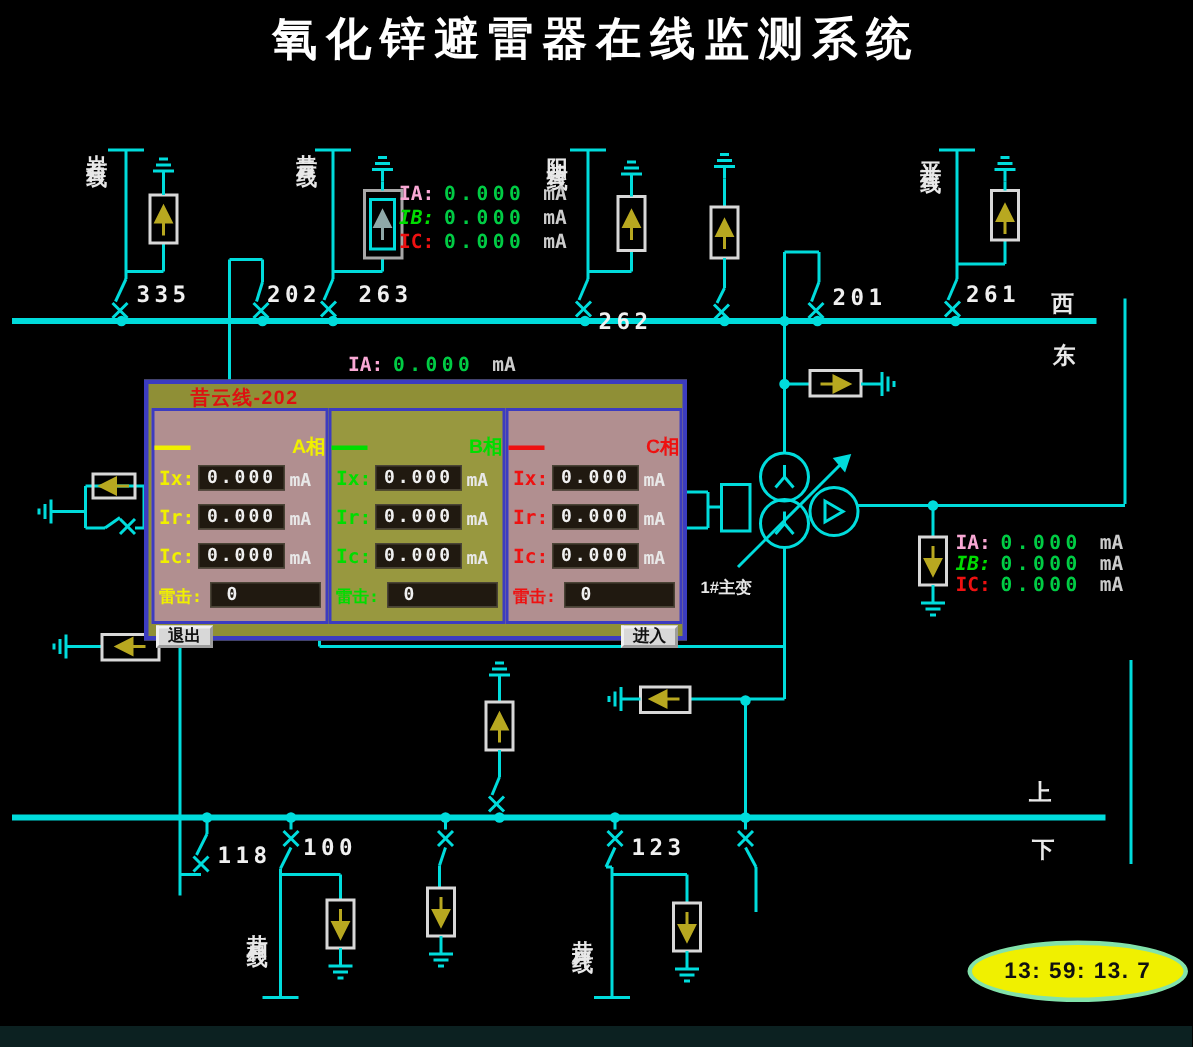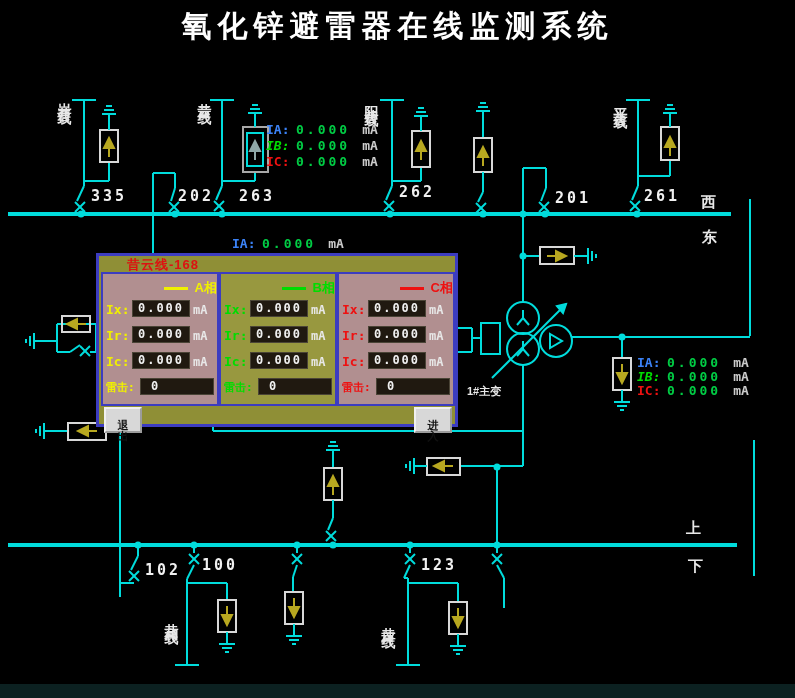--- a/index.html
+++ b/index.html
@@ -11,46 +11,46 @@
   .lbl{position:absolute;color:#e8e8e8;font:bold 14px "Liberation Sans",sans-serif;white-space:nowrap;}
   .vert{writing-mode:vertical-rl;text-orientation:upright;letter-spacing:4px;font-size:14px;}
   .num{font:bold 15px "DejaVu Sans Mono",monospace;letter-spacing:3px;color:#f0f0f0;}
   .cjk15{font-size:15px;}
   .txlabel{font-size:11px;}
   
   .readings{position:absolute;}
   .rrow{display:flex;align-items:center;height:16px;font:bold 13px "DejaVu Sans Mono",monospace;}
   .readings.tight .rrow{height:14px;}
   .rl{width:30px;}
-  .rl.c-a{color:#3b82f6;} .rl.c-b{color:#00dd00;font-style:italic;} .rl.c-c{color:#ee1111;}
+  .rl.c-a{color:#f9a8d4;} .rl.c-b{color:#00dd00;font-style:italic;} .rl.c-c{color:#ee1111;}
   .rv{color:#00cc44;letter-spacing:3px;}
   .ru{color:#cccccc;margin-left:12px;}
   
   .dialog{position:absolute;left:96px;top:253px;width:362px;height:174px;background:#8f8f36;
           border:3px solid #3c3cc0;box-sizing:border-box;display:flex;flex-direction:column;}
   .dlg-title{height:16px;line-height:15px;color:#dd1111;font:bold 13px "Liberation Sans",sans-serif;
           padding-left:28px;letter-spacing:1px;}
   .dlg-body{flex:1;display:flex;padding:0 2px;}
   .panel{flex:1;border:2px solid #3c3cc0;box-sizing:border-box;}
   .ph-a,.ph-c{background:#b18f90;}
   .ph-b{background:#98983f;}
   .ph-a{--c:#f0f000;} .ph-b{--c:#00dd00;} .ph-c{--c:#ee1111;}
-  .phead{height:24px;display:flex;align-items:center;justify-content:flex-end;padding-top:2px;}
+  .phead{height:24px;display:flex;align-items:center;justify-content:space-between;padding-top:12px;}
   .pline{width:24px;height:3px;background:var(--c);margin-right:7px;}
   .pname{color:var(--c);font:bold 13px "Liberation Sans",sans-serif;}
   .prow{display:flex;align-items:flex-end;height:17px;margin:0 3px 9px 3px;}
   .plab{color:var(--c);font:bold 13px "DejaVu Sans Mono",monospace;width:26px;}
   .plab.sm{font-size:11px;width:34px;letter-spacing:0;}
   .pval{background:#201910;color:#f0f0f0;border:1px solid #4a4436;width:56px;height:15px;
         text-align:center;font:bold 12px "DejaVu Sans Mono",monospace;letter-spacing:2px;line-height:15px;}
   .pval.wide{width:62px;text-align:left;padding-left:10px;}
   .punit{color:#e8e8e8;font:bold 12px "DejaVu Sans Mono",monospace;margin-left:3px;}
   .dlg-footer{height:19px;position:relative;}
   .dlg-btn{position:absolute;top:1px;width:38px;height:15px;background:#d8d8d8;color:#111;
-        border:2px outset #f0f0f0;font:bold 11px "Liberation Sans",sans-serif;line-height:11px;padding:11px;}
+        border:2px outset #f0f0f0;font:bold 11px "Liberation Sans",sans-serif;line-height:11px;padding:0;}
   .dlg-btn.left{left:5px;} .dlg-btn.right{right:3px;}
   
   .clock{position:absolute;left:645px;top:627px;width:147px;height:41px;background:#f0f000;
         border:3px solid #82e2aa;border-radius:50%;box-sizing:border-box;display:flex;
         align-items:center;justify-content:center;color:#101010;
         font:bold 15px "Liberation Sans",sans-serif;letter-spacing:1px;}
   .taskbar{position:absolute;left:0;right:0;bottom:0;height:14px;background:#0c2121;}
 </style>
 </head>
 <body>
@@ -373,24 +373,24 @@
   <div class="lbl vert" style="left:56px;top:92px">岩昔线</div>
   <div class="lbl vert" style="left:196px;top:92px">昔云线</div>
   <div class="lbl vert" style="left:363px;top:94px">阳昔线</div>
   <div class="lbl vert" style="left:612px;top:96px">平昔线</div>
   <div class="lbl vert" style="left:163px;top:612px">昔和线</div>
   <div class="lbl vert" style="left:380px;top:616px">昔坪线</div>
 
   <div class="lbl num" style="left:91px;top:187px">335</div>
   <div class="lbl num" style="left:178px;top:187px">202</div>
   <div class="lbl num" style="left:239px;top:187px">263</div>
-  <div class="lbl num" style="left:399px;top:183px">262</div>
+  <div class="lbl num" style="left:399px;top:205px">262</div>
   <div class="lbl num" style="left:555px;top:189px">201</div>
   <div class="lbl num" style="left:644px;top:187px">261</div>
-  <div class="lbl num" style="left:145px;top:561px">102</div>
+  <div class="lbl num" style="left:145px;top:561px">118</div>
   <div class="lbl num" style="left:202px;top:556px">100</div>
   <div class="lbl num" style="left:421px;top:556px">123</div>
 
   <div class="lbl cjk15" style="left:701px;top:193px">西</div>
   <div class="lbl cjk15" style="left:702px;top:228px">东</div>
   <div class="lbl cjk15" style="left:686px;top:519px">上</div>
   <div class="lbl cjk15" style="left:688px;top:557px">下</div>
   <div class="lbl txlabel" style="left:467px;top:384px">1#主变</div>
 
   <div class="readings" style="left:266px;top:121px">
@@ -431,21 +431,21 @@
         <span class="ru">mA</span>
       </div>
     <div class="rrow">
         <span class="rl c-c">IC:</span>
         <span class="rv">0.000</span>
         <span class="ru">mA</span>
       </div>
   </div>
 
   <div class="dialog">
-    <div class="dlg-title">昔云线-168</div>
+    <div class="dlg-title">昔云线-202</div>
     <div class="dlg-body">
 
       <div class="panel ph-a">
         <div class="phead">
             <span class="pline"></span>
             <span class="pname">A相</span>
           </div>
         <div class="prow">
             <span class="plab">Ix:</span>
             <span class="pval">0.000</span>
@@ -519,16 +519,17 @@
           </div>
       </div>
 
     </div>
     <div class="dlg-footer">
       <button class="dlg-btn left">退出</button>
       <button class="dlg-btn right">进入</button>
     </div>
   </div>
 
+  <div class="clock">13: 59: 13. 7</div>
 
   <div class="taskbar"></div>
 
 </div>
 
 </body></html>

